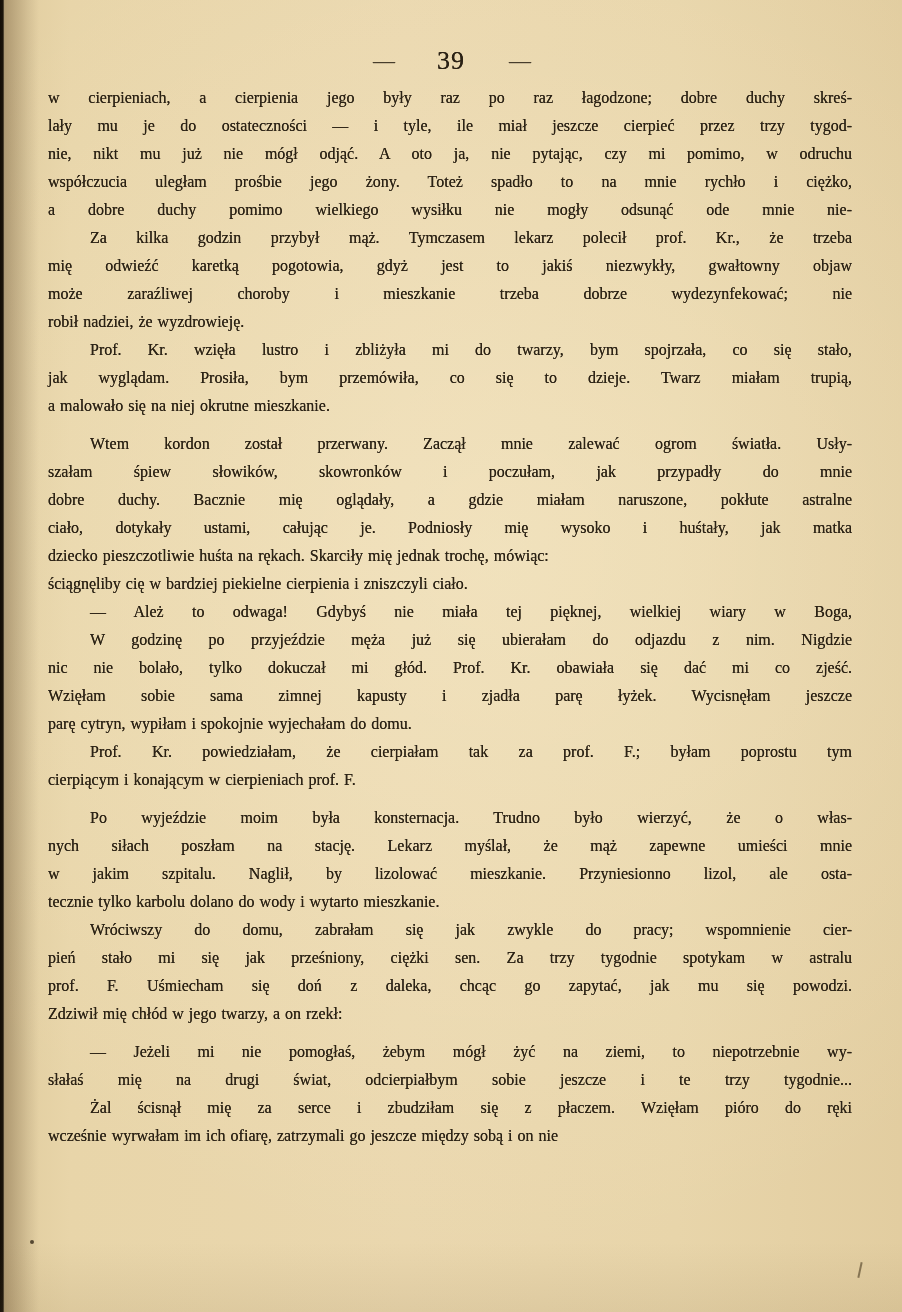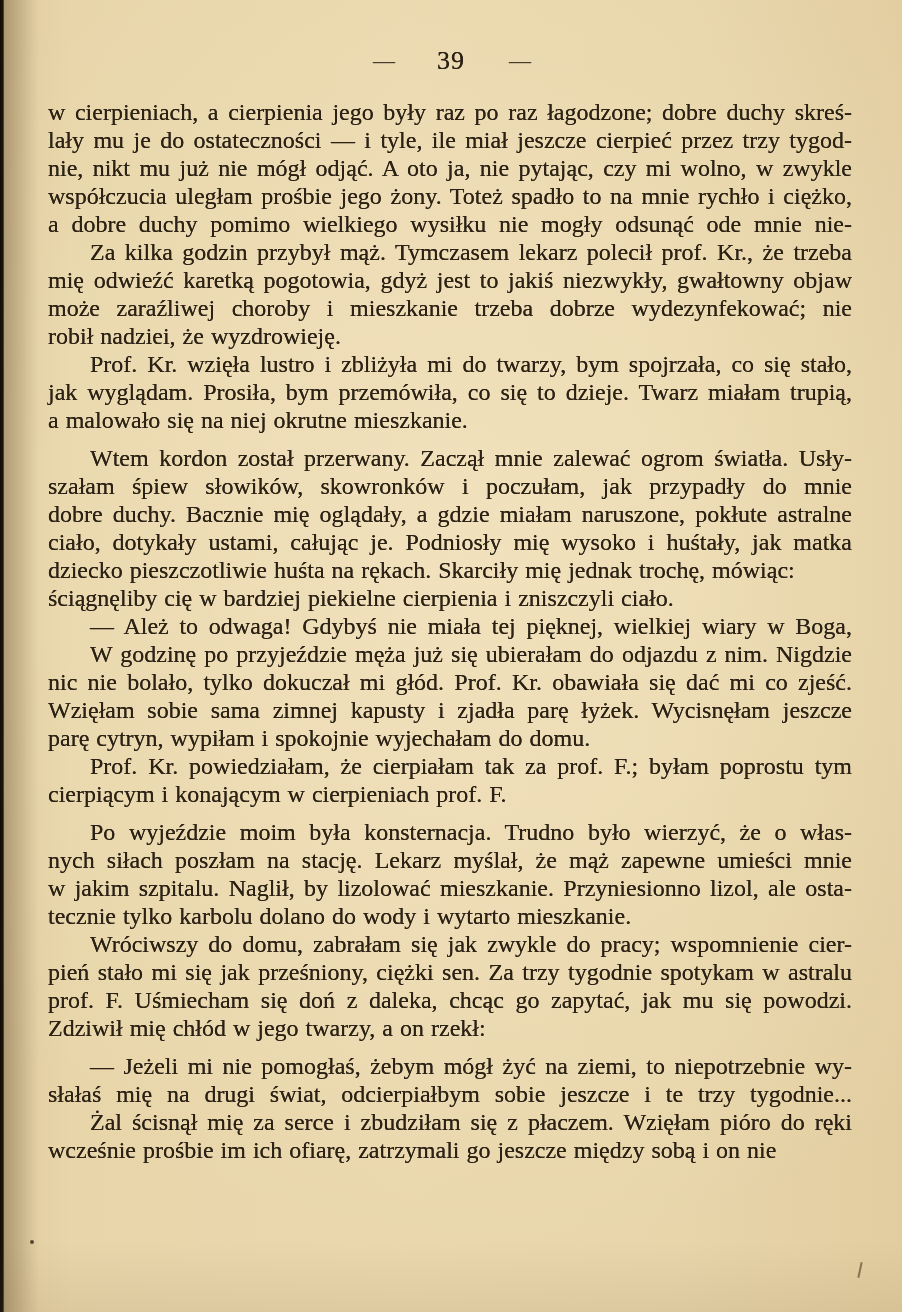--- a/index.html
+++ b/index.html
@@ -67,23 +67,23 @@
     text-shadow: 0 0 0.4px #2b2215;
   }
   .page-header .dash {
     font-size: 22px;
     opacity: 0.85;
     letter-spacing: -2px;
   }
   .text-block {
     position: absolute;
     left: 48px;
-    top: 98px;
+    top: 84px;
     width: 804px;
-    font-size: 24px;
+    font-size: 16px;
     line-height: 28px;
     text-shadow: 0 0 0.45px rgba(43,34,21,0.9);
     word-spacing: 1px;
   }
   .para { margin: 0; }
   .para.space-before { margin-top: 10px; }
   .line {
     text-align: justify;
     text-align-last: justify;
     white-space: normal;
@@ -105,21 +105,21 @@
   <div class="page-header">
     <span class="dash">—</span>
     <span class="num">39</span>
     <span class="dash">—</span>
   </div>
 
   <div class="text-block">
       <div class="para">
         <div class="line">w cierpieniach, a cierpienia jego były raz po raz łagodzone; dobre duchy skreś-</div>
         <div class="line">lały mu je do ostateczności — i tyle, ile miał jeszcze cierpieć przez trzy tygod-</div>
-        <div class="line">nie, nikt mu już nie mógł odjąć. A oto ja, nie pytając, czy mi wolno, w zwykle</div>
+        <div class="line">nie, nikt mu już nie mógł odjąć. A oto ja, nie pytając, czy mi pomimo, w odruchu</div>
         <div class="line">współczucia uległam prośbie jego żony. Toteż spadło to na mnie rychło i ciężko,</div>
         <div class="line">a dobre duchy pomimo wielkiego wysiłku nie mogły odsunąć ode mnie nie-</div>
       </div>
       <div class="para">
         <div class="line indent">Za kilka godzin przybył mąż. Tymczasem lekarz polecił prof. Kr., że trzeba</div>
         <div class="line">mię odwieźć karetką pogotowia, gdyż jest to jakiś niezwykły, gwałtowny objaw</div>
         <div class="line">może zaraźliwej choroby i mieszkanie trzeba dobrze wydezynfekować; nie</div>
         <div class="line last">robił nadziei, że wyzdrowieję.</div>
       </div>
       <div class="para">
@@ -157,17 +157,17 @@
       <div class="para">
         <div class="line indent">Wróciwszy do domu, zabrałam się jak zwykle do pracy; wspomnienie cier-</div>
         <div class="line">pień stało mi się jak prześniony, ciężki sen. Za trzy tygodnie spotykam w astralu</div>
         <div class="line">prof. F. Uśmiecham się doń z daleka, chcąc go zapytać, jak mu się powodzi.</div>
         <div class="line last">Zdziwił mię chłód w jego twarzy, a on rzekł:</div>
       </div>
       <div class="para space-before">
         <div class="line indent">— Jeżeli mi nie pomogłaś, żebym mógł żyć na ziemi, to niepotrzebnie wy-</div>
         <div class="line">słałaś mię na drugi świat, odcierpiałbym sobie jeszcze i te trzy tygodnie...</div>
         <div class="line indent">Żal ścisnął mię za serce i zbudziłam się z płaczem. Wzięłam pióro do ręki</div>
-        <div class="line last">wcześnie prośbie im ich ofiarę, zatrzymali go jeszcze między sobą i on nie</div>
+        <div class="line last">wcześnie wyrwałam im ich ofiarę, zatrzymali go jeszcze między sobą i on nie</div>
       </div>
     </div>
 
 </div>
 
 </body></html>

